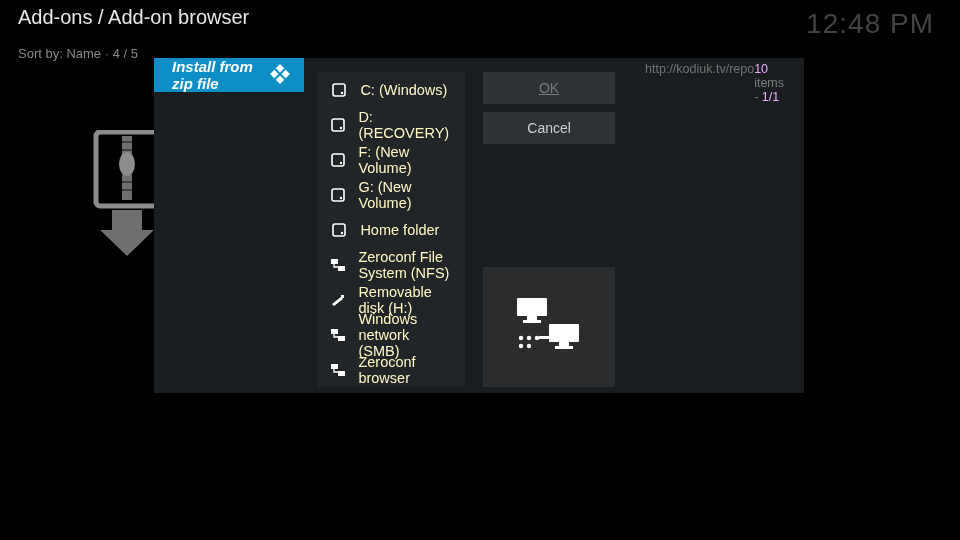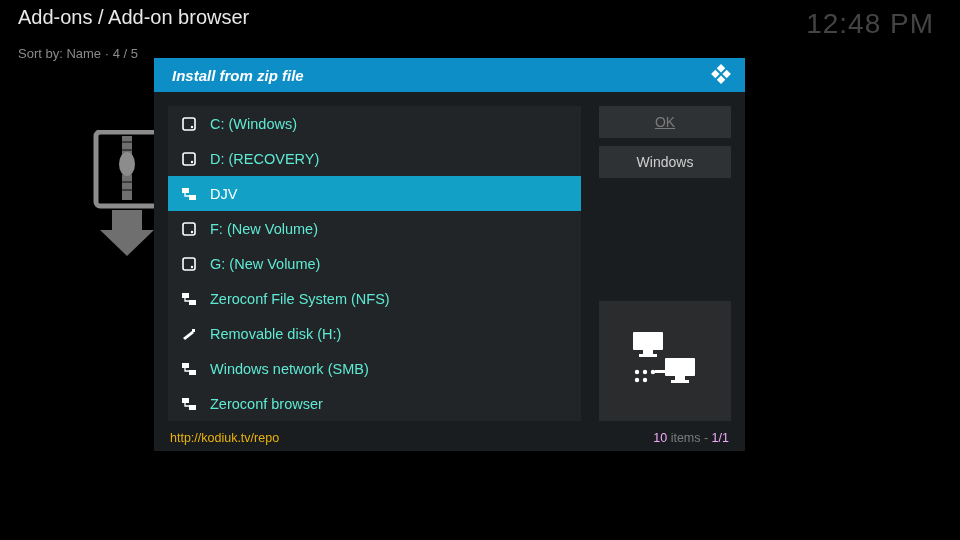--- a/index.html
+++ b/index.html
@@ -27,23 +27,23 @@
     font-size: 28px; color: #444; font-weight: 300; letter-spacing: 1px;
   }
   
   .zipicon {
     position: absolute; top: 130px; left: 82px;
     width: 90px; height: 130px;
   }
   
   .dialog {
     position: absolute; top: 58px; left: 154px;
-    width: 591px;
+    width: 650px;
     background: #1a1d1f;
-    display: flex; flex-direction: column;
+    display: flex; flex-direction: row;
     box-shadow: 0 0 0 rgba(0,0,0,0.5);
     justify-content: center;
   }
   .titlebar {
     background: #0d8ec6;
     height: 34px;
     display: flex; align-items: center; justify-content: space-between;
     padding: 0 12px 0 18px;
     color: #fff;
     font-weight: 700; font-style: italic;
@@ -57,21 +57,21 @@
   .listpanel {
     flex: 1;
     background: #222527;
     display: flex; flex-direction: column;
   }
   .item {
     height: 35px;
     display: flex; align-items: center;
     padding: 0 12px;
     gap: 12px;
-    color: #5eead4;
+    color: #fef9c3;
     font-size: 14.5px;
     cursor: pointer;
   }
   .item.selected { background: #12a0c7; color: #fff; }
   .item .glyph {
     width: 18px; display: inline-flex; justify-content: center;
   }
   .rightcol {
     width: 132px;
     display: flex; flex-direction: column;
@@ -90,21 +90,21 @@
     margin-top: auto;
     width: 132px; height: 120px;
     background: #2a2c2e;
     display: flex; align-items: center; justify-content: center;
   }
   .statusbar {
     display: flex; justify-content: space-between;
     padding: 4px 16px 6px;
     font-size: 12.5px;
   }
-  .status-left { color: #eab308; }
+  .status-left { color: #737373; }
   .status-right { }
   .accent { color: #f0abfc; }
   .dim { color: #7a7a7a; }
 </style>
 </head>
 <body>
 
 <div class="header">
   <div class="breadcrumb">Add-ons / Add-on browser</div>
   <div class="sortline">
@@ -160,91 +160,90 @@
         </div>
         <div class="item">
           <span class="glyph">
             <svg width="16" height="16" viewBox="0 0 16 16">
               <rect x="2" y="2" width="12" height="12" rx="2" fill="none" stroke="#fff" stroke-width="1.6"></rect>
               <circle cx="11" cy="11" r="1.2" fill="#fff"></circle>
             </svg>
           </span>
           <span>D: (RECOVERY)</span>
         </div>
-        <div class="item selected">
+        <div class="item">
+          <span class="glyph">
+            <svg width="16" height="16" viewBox="0 0 16 16">
+              <rect x="2" y="2" width="12" height="12" rx="2" fill="none" stroke="#fff" stroke-width="1.6"></rect>
+              <circle cx="11" cy="11" r="1.2" fill="#fff"></circle>
+            </svg>
+          </span>
+          <span>F: (New Volume)</span>
+        </div>
+        <div class="item">
+          <span class="glyph">
+            <svg width="16" height="16" viewBox="0 0 16 16">
+              <rect x="2" y="2" width="12" height="12" rx="2" fill="none" stroke="#fff" stroke-width="1.6"></rect>
+              <circle cx="11" cy="11" r="1.2" fill="#fff"></circle>
+            </svg>
+          </span>
+          <span>G: (New Volume)</span>
+        </div>
+        <div class="item">
+          <span class="glyph">
+            <svg width="16" height="16" viewBox="0 0 16 16">
+              <rect x="2" y="2" width="12" height="12" rx="2" fill="none" stroke="#fff" stroke-width="1.6"></rect>
+              <circle cx="11" cy="11" r="1.2" fill="#fff"></circle>
+            </svg>
+          </span>
+          <span>Home folder</span>
+        </div>
+        <div class="item">
           <span class="glyph">
             <svg width="16" height="16" viewBox="0 0 16 16">
               <rect x="1" y="2" width="7" height="5" fill="#fff"></rect>
               <rect x="8" y="9" width="7" height="5" fill="#fff"></rect>
               <path d="M4 7 v3 h5" fill="none" stroke="#fff" stroke-width="1.3"></path>
             </svg>
           </span>
-          <span>DJV</span>
-        </div>
-        <div class="item">
-          <span class="glyph">
-            <svg width="16" height="16" viewBox="0 0 16 16">
-              <rect x="2" y="2" width="12" height="12" rx="2" fill="none" stroke="#fff" stroke-width="1.6"></rect>
-              <circle cx="11" cy="11" r="1.2" fill="#fff"></circle>
-            </svg>
-          </span>
-          <span>F: (New Volume)</span>
-        </div>
-        <div class="item">
-          <span class="glyph">
-            <svg width="16" height="16" viewBox="0 0 16 16">
-              <rect x="2" y="2" width="12" height="12" rx="2" fill="none" stroke="#fff" stroke-width="1.6"></rect>
-              <circle cx="11" cy="11" r="1.2" fill="#fff"></circle>
-            </svg>
-          </span>
-          <span>G: (New Volume)</span>
+          <span>Zeroconf File System (NFS)</span>
+        </div>
+        <div class="item">
+          <span class="glyph">
+            <svg width="16" height="16" viewBox="0 0 16 16">
+              <path d="M2 12 L11 5 L13 7 L4 14 Z" fill="#fff"></path>
+              <rect x="11" y="3" width="3" height="3" fill="#fff"></rect>
+            </svg>
+          </span>
+          <span>Removable disk (H:)</span>
         </div>
         <div class="item">
           <span class="glyph">
             <svg width="16" height="16" viewBox="0 0 16 16">
               <rect x="1" y="2" width="7" height="5" fill="#fff"></rect>
               <rect x="8" y="9" width="7" height="5" fill="#fff"></rect>
               <path d="M4 7 v3 h5" fill="none" stroke="#fff" stroke-width="1.3"></path>
             </svg>
           </span>
-          <span>Zeroconf File System (NFS)</span>
-        </div>
-        <div class="item">
-          <span class="glyph">
-            <svg width="16" height="16" viewBox="0 0 16 16">
-              <path d="M2 12 L11 5 L13 7 L4 14 Z" fill="#fff"></path>
-              <rect x="11" y="3" width="3" height="3" fill="#fff"></rect>
-            </svg>
-          </span>
-          <span>Removable disk (H:)</span>
+          <span>Windows network (SMB)</span>
         </div>
         <div class="item">
           <span class="glyph">
             <svg width="16" height="16" viewBox="0 0 16 16">
               <rect x="1" y="2" width="7" height="5" fill="#fff"></rect>
               <rect x="8" y="9" width="7" height="5" fill="#fff"></rect>
               <path d="M4 7 v3 h5" fill="none" stroke="#fff" stroke-width="1.3"></path>
             </svg>
           </span>
-          <span>Windows network (SMB)</span>
-        </div>
-        <div class="item">
-          <span class="glyph">
-            <svg width="16" height="16" viewBox="0 0 16 16">
-              <rect x="1" y="2" width="7" height="5" fill="#fff"></rect>
-              <rect x="8" y="9" width="7" height="5" fill="#fff"></rect>
-              <path d="M4 7 v3 h5" fill="none" stroke="#fff" stroke-width="1.3"></path>
-            </svg>
-          </span>
           <span>Zeroconf browser</span>
         </div>
       </div>
     <div class="rightcol">
       <div class="btn ok">OK</div>
-      <div class="btn">Windows</div>
+      <div class="btn">Cancel</div>
       <div class="thumb">
         <svg width="80" height="70" viewBox="0 0 80 70">
           <g fill="#fff">
             <rect x="8" y="6" width="30" height="18" rx="1"></rect>
             <rect x="18" y="24" width="10" height="4"></rect>
             <rect x="14" y="28" width="18" height="3"></rect>
             <rect x="40" y="32" width="30" height="18" rx="1"></rect>
             <rect x="50" y="50" width="10" height="4"></rect>
             <rect x="46" y="54" width="18" height="3"></rect>
             <circle cx="12" cy="46" r="2.2"></circle>

